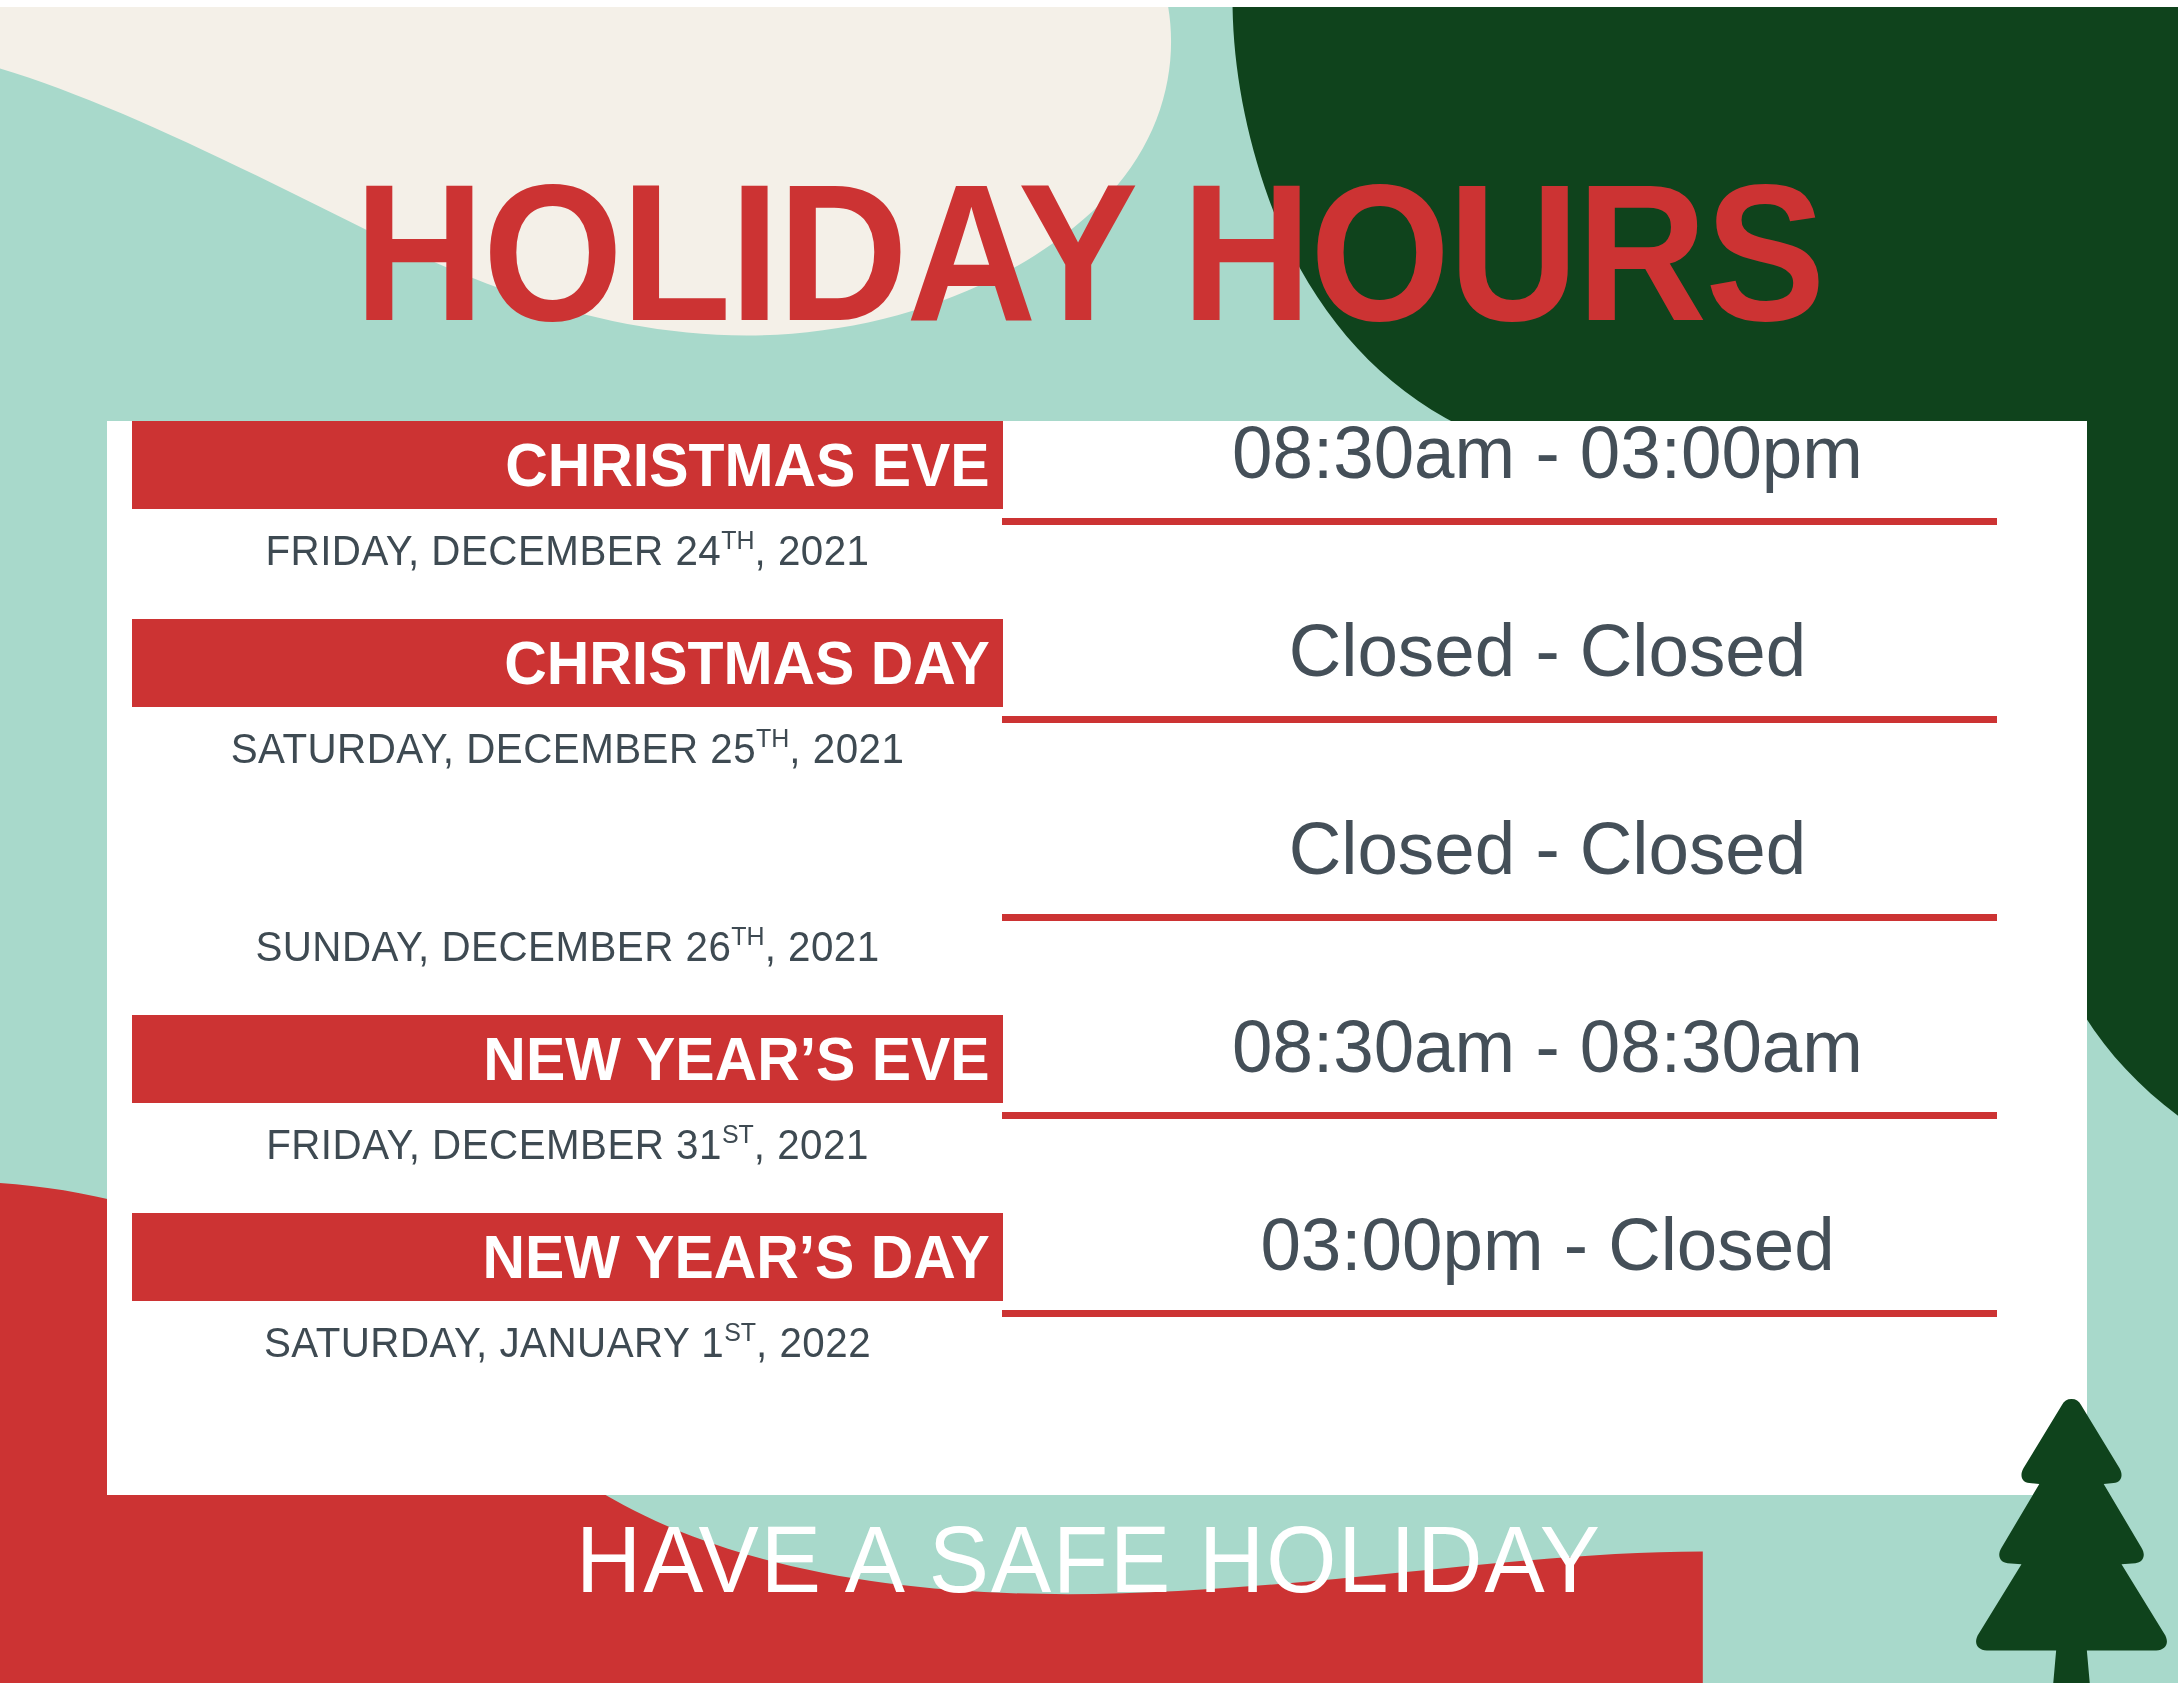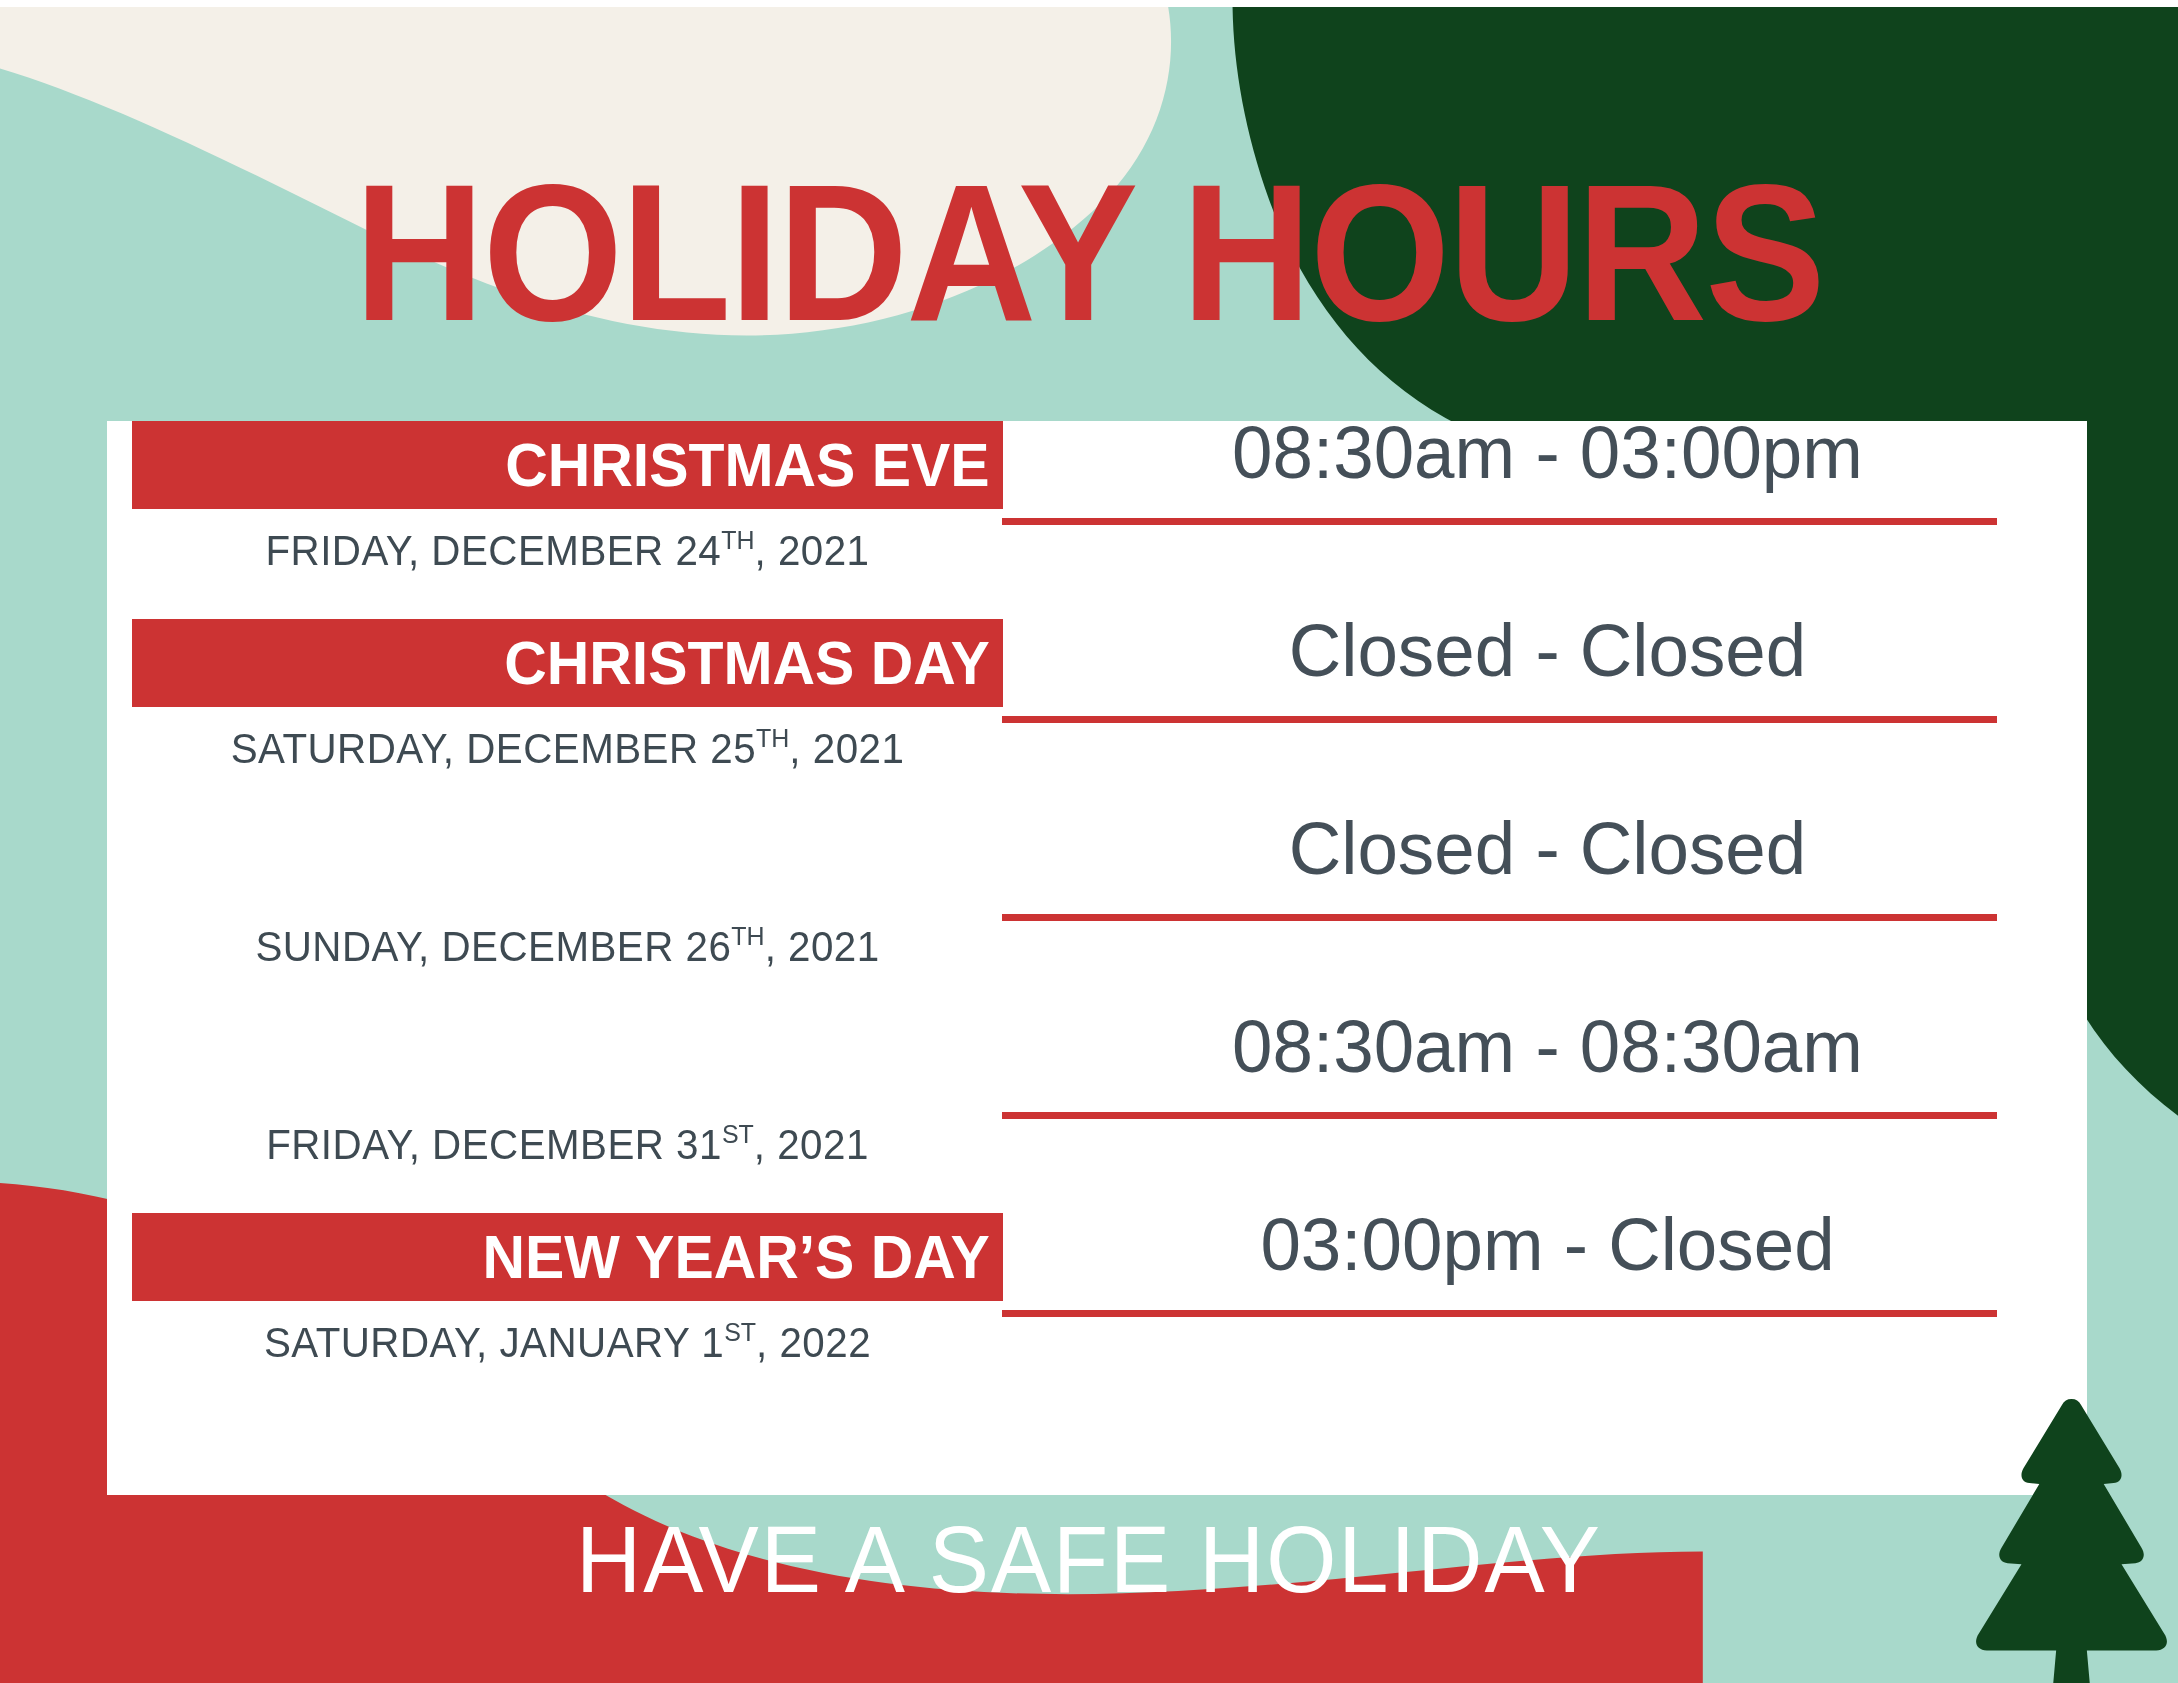--- a/index.html
+++ b/index.html
@@ -213,20 +213,23 @@
       <div class="row-underline"></div>
     </div>
 
     <div class="row" style="top:396px;">
       <div class="row-date"><span>SUNDAY, DECEMBER 26</span><sup>TH</sup><span>, 2021</span></div>
       <div class="row-hours">Closed - Closed</div>
       <div class="row-underline"></div>
     </div>
 
     <div class="row" style="top:594px;">
+      <div class="row-label-bar">
+        <span class="label-text">NEW YEAR’S EVE</span>
+      </div>
       <div class="row-date"><span>FRIDAY, DECEMBER 31</span><sup>ST</sup><span>, 2021</span></div>
       <div class="row-hours">08:30am - 08:30am</div>
       <div class="row-underline"></div>
     </div>
 
     <div class="row" style="top:792px;">
       <div class="row-label-bar">
         <span class="label-text">NEW YEAR’S DAY</span>
       </div>
       <div class="row-date"><span>SATURDAY, JANUARY 1</span><sup>ST</sup><span>, 2022</span></div>

